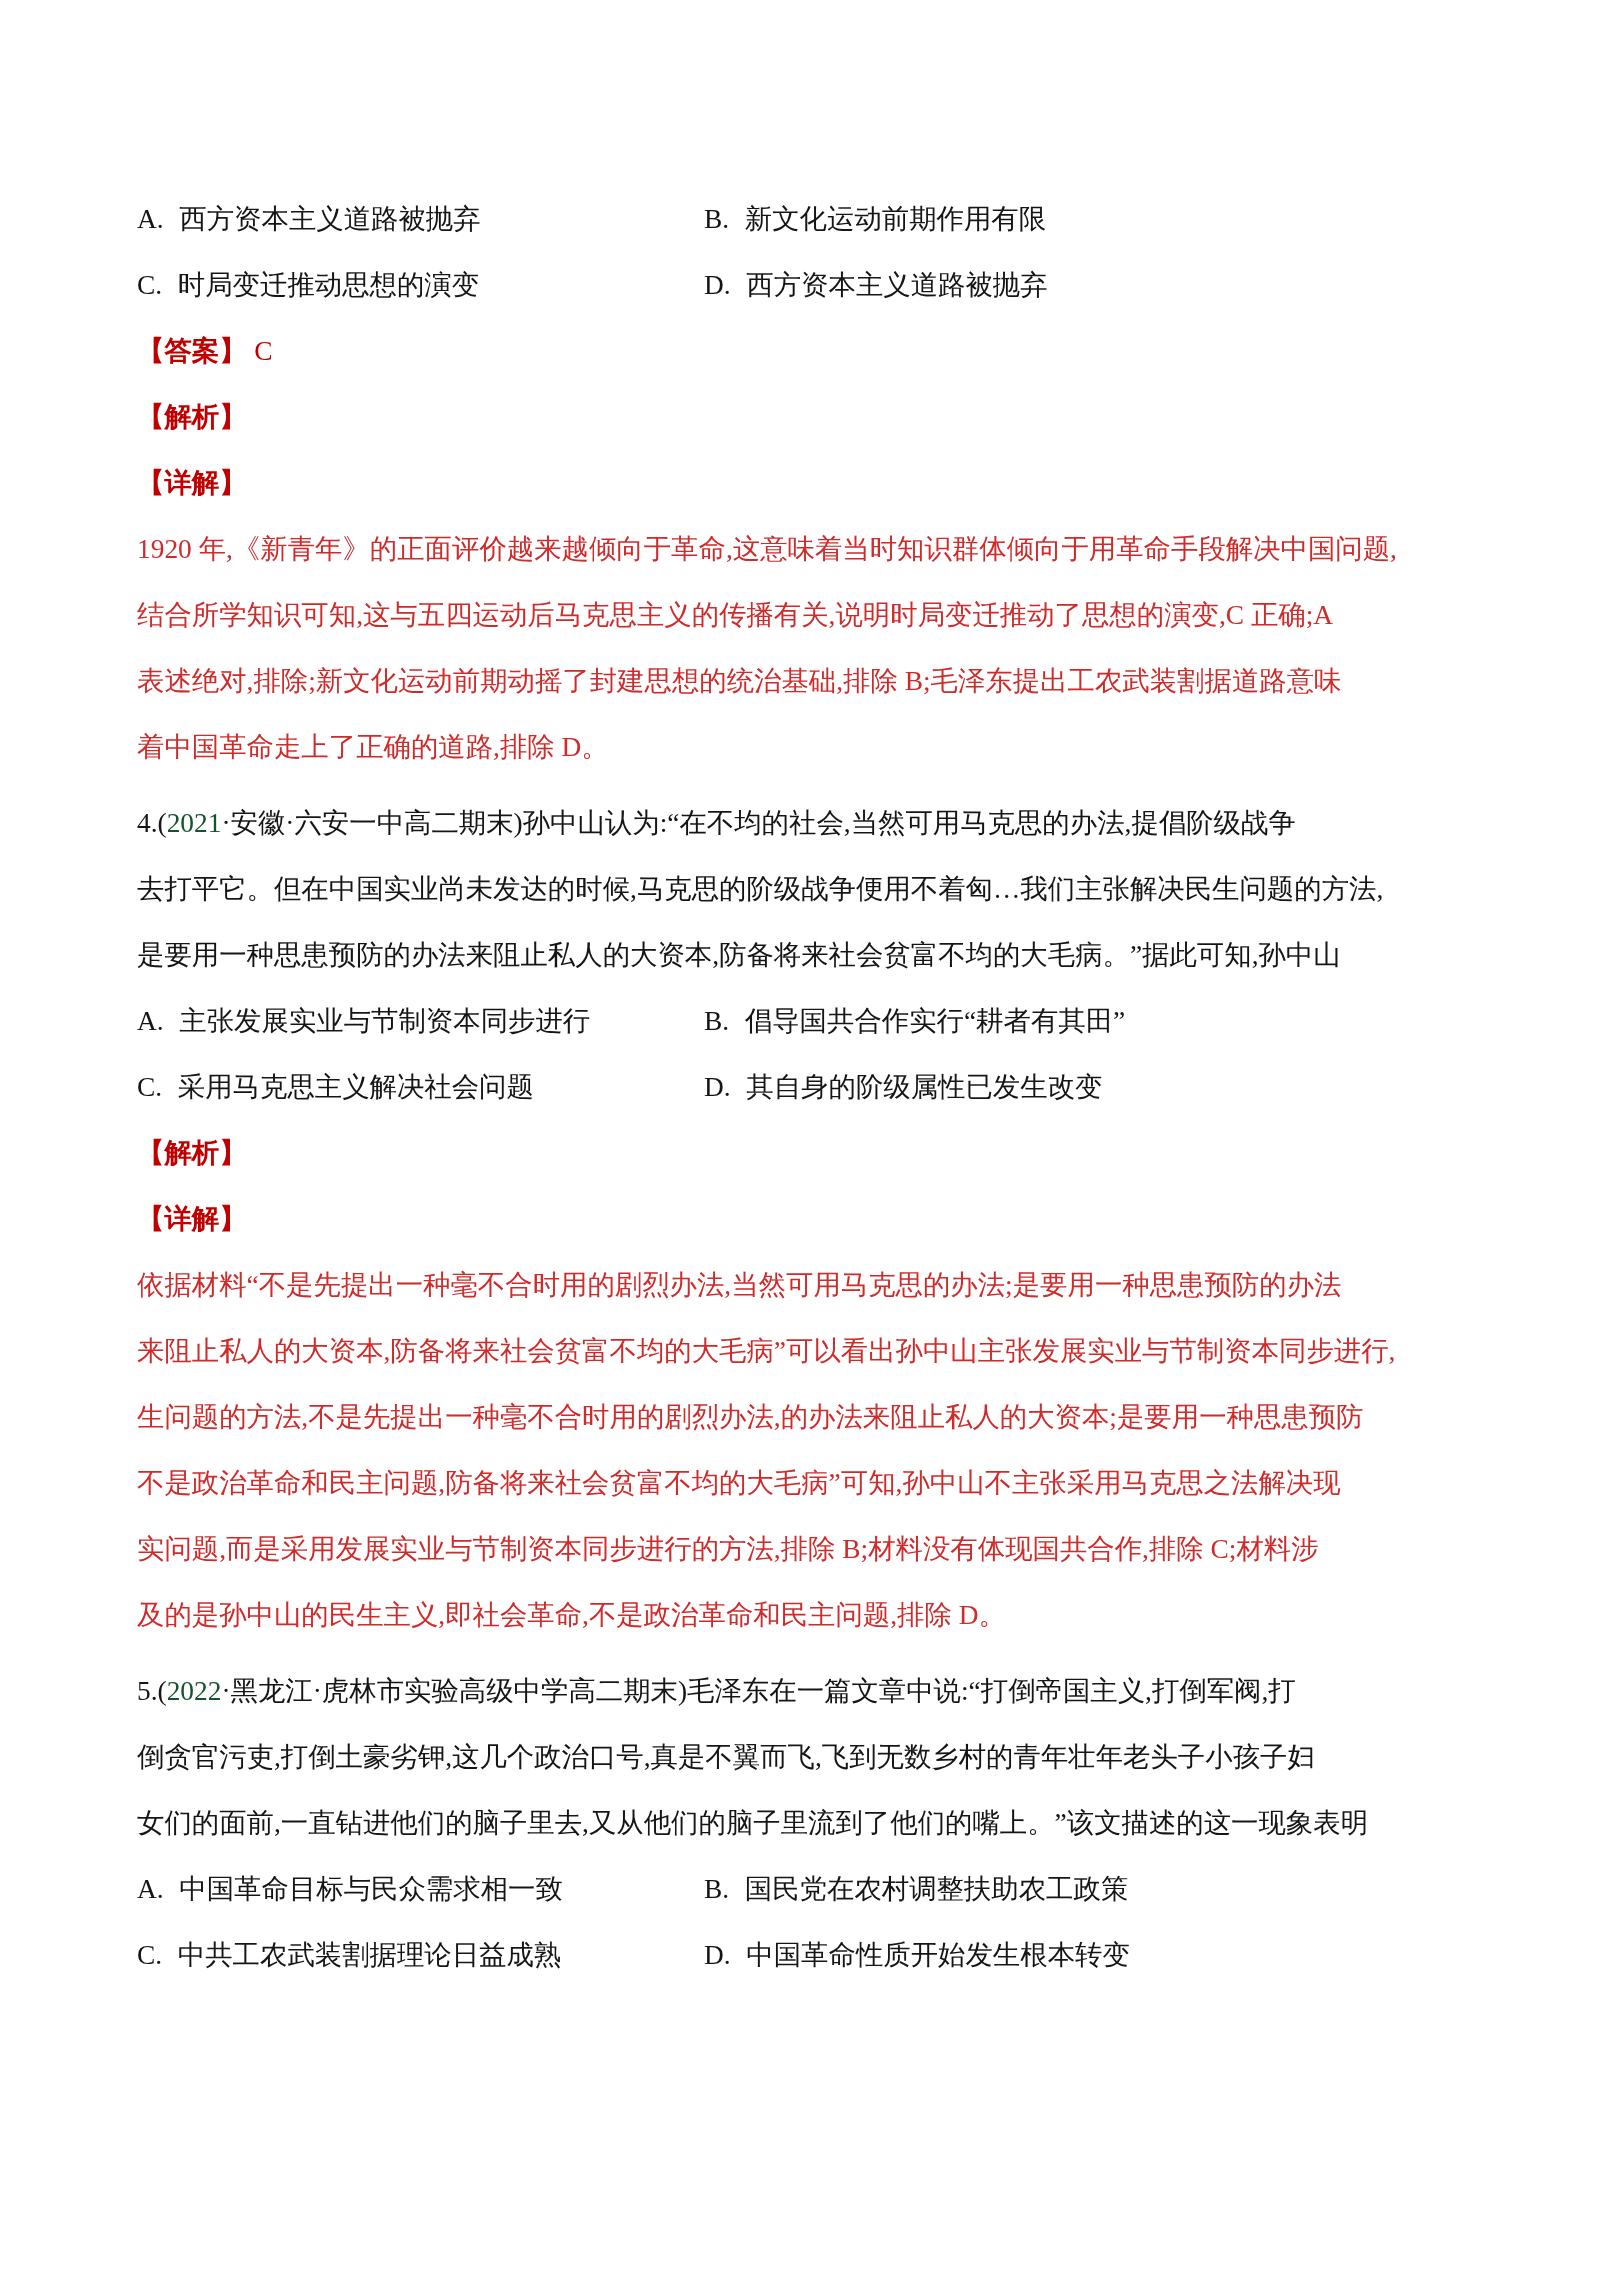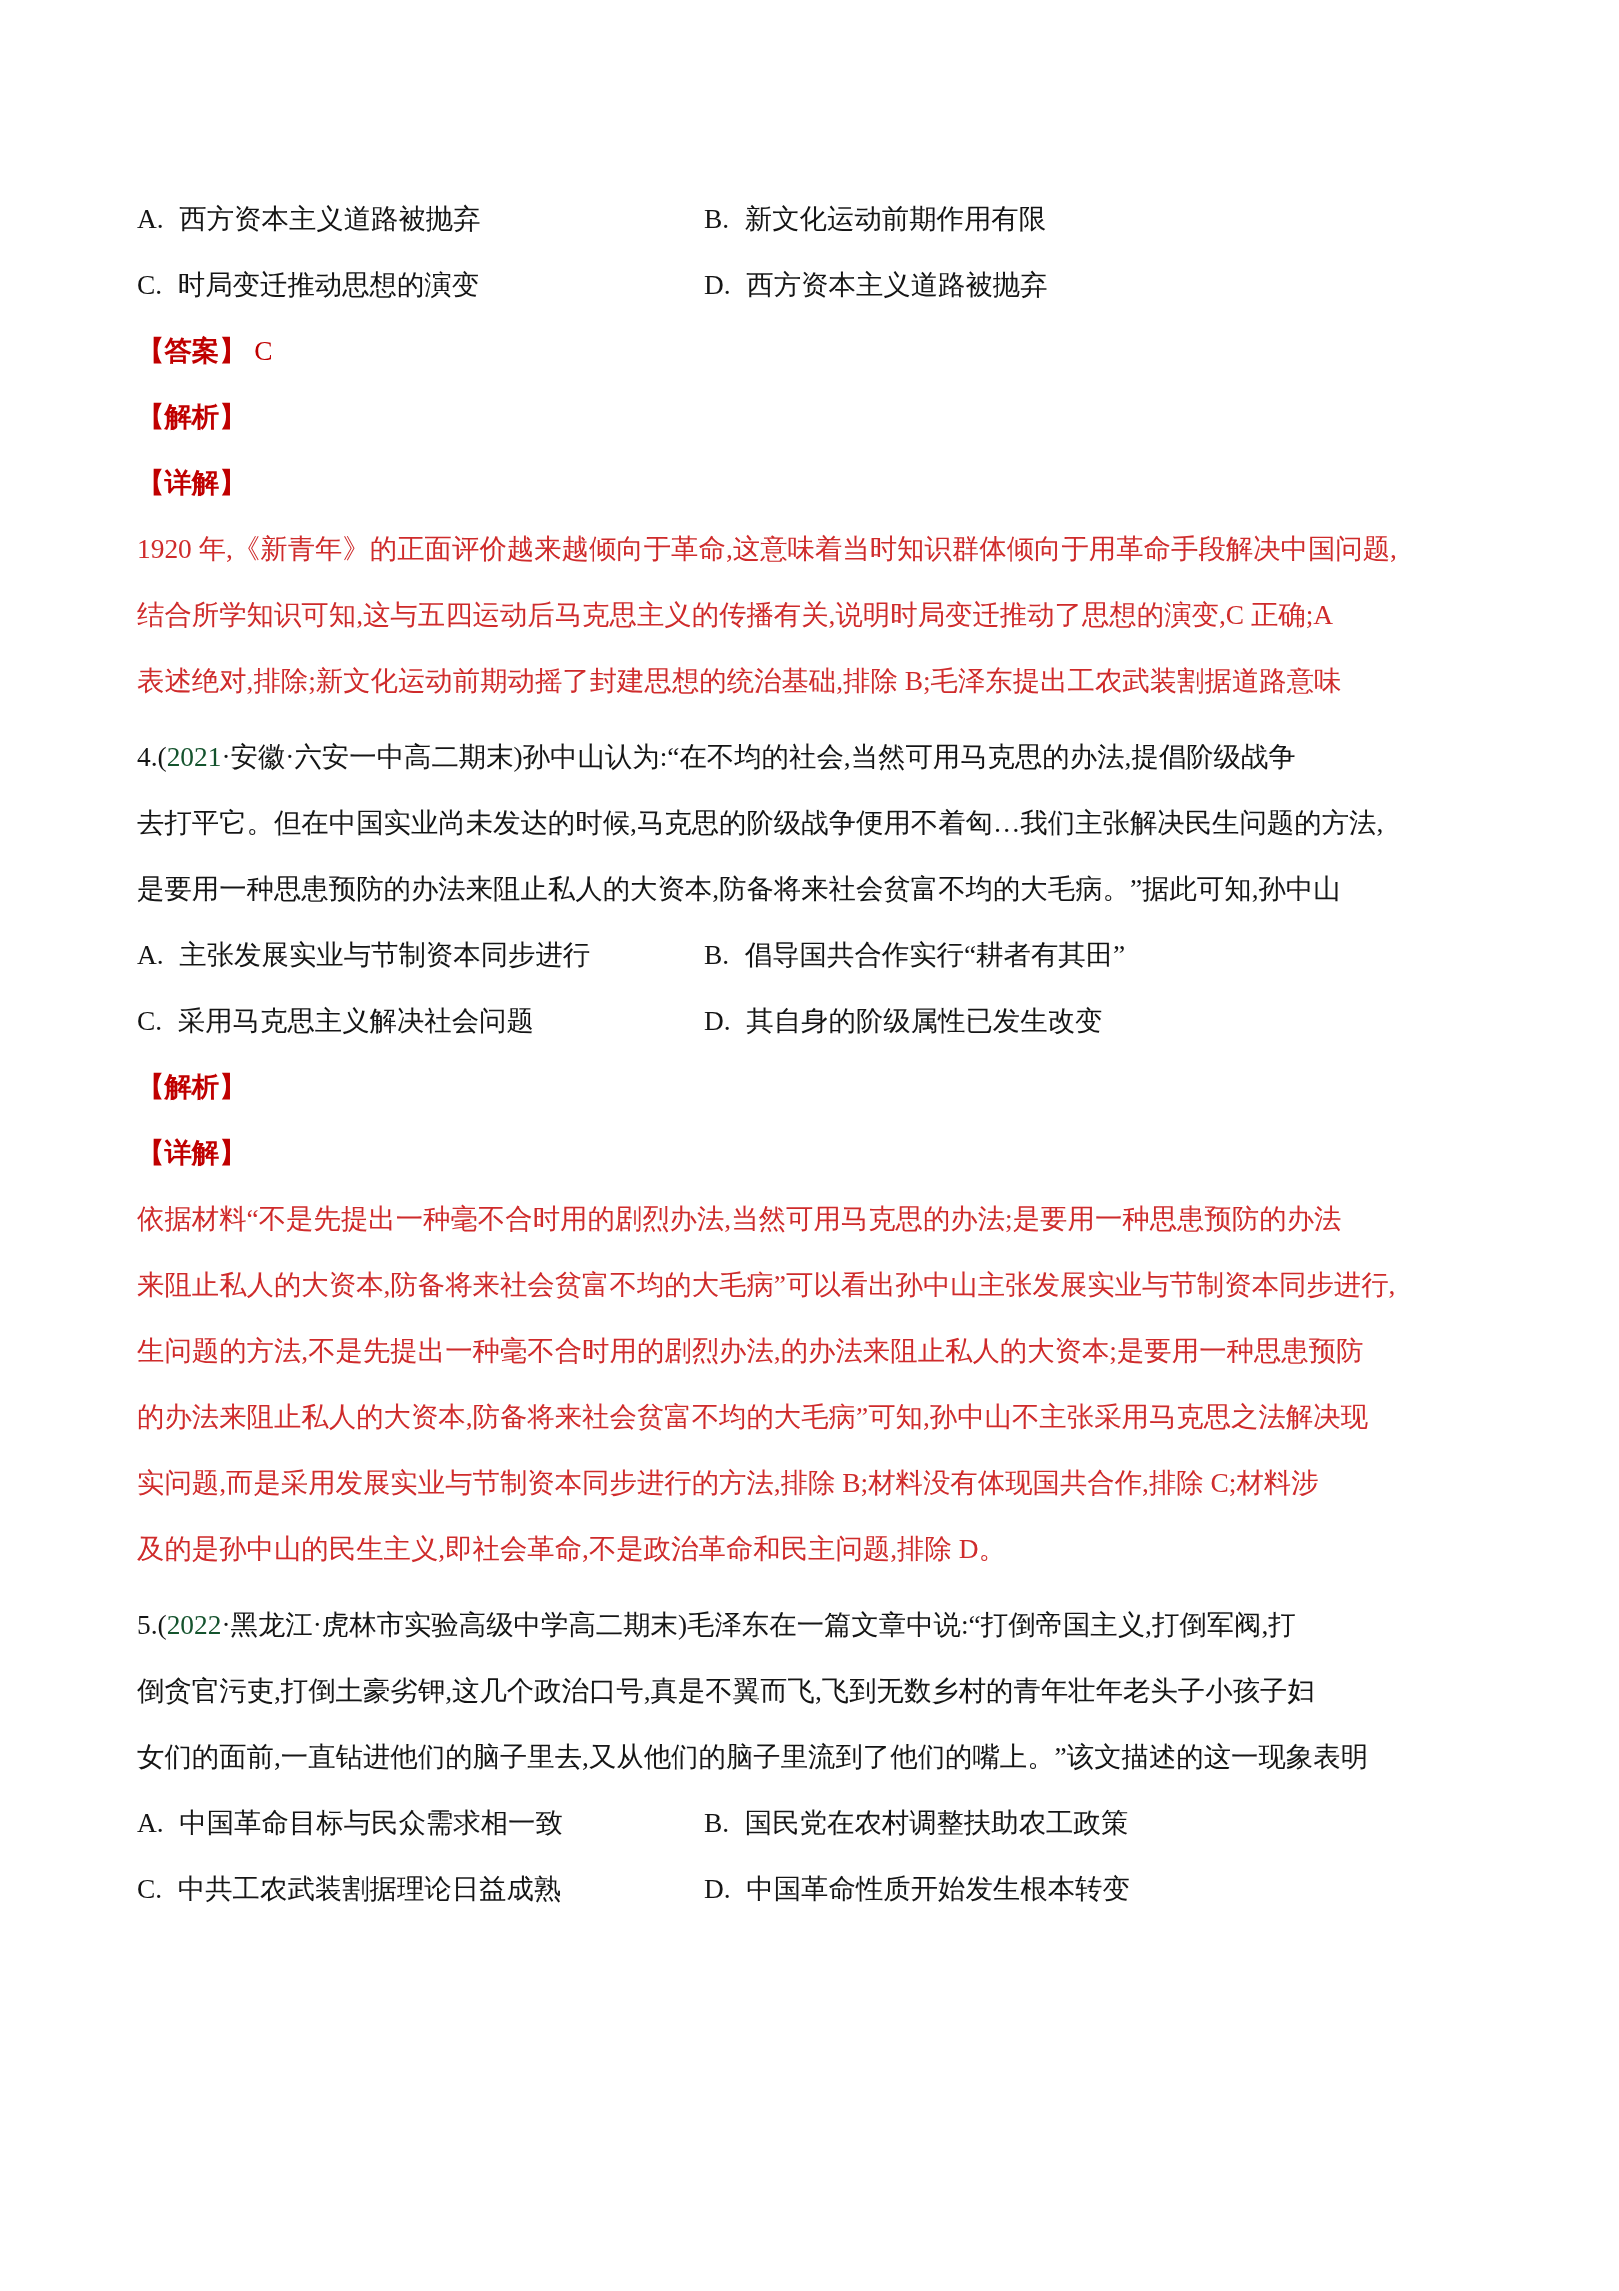--- a/index.html
+++ b/index.html
@@ -58,20 +58,21 @@
   <div class="row">
     <span class="lbl">【解析】</span>
   </div>
   <div class="row">
     <span class="lbl">【详解】</span>
   </div>
 
   <div class="row red">1920 年,《新青年》的正面评价越来越倾向于革命,这意味着当时知识群体倾向于用革命手段解决中国问题,</div>
   <div class="row red">结合所学知识可知,这与五四运动后马克思主义的传播有关,说明时局变迁推动了思想的演变,C 正确;A</div>
   <div class="row red">表述绝对,排除;新文化运动前期动摇了封建思想的统治基础,排除 B;毛泽东提出工农武装割据道路意味</div>
+  <div class="row red">着中国革命走上了正确的道路,排除 D。</div>
 
   <div class="row qstart">
     <span>4.(</span><span class="year">2021</span><span>·安徽·六安一中高二期末)孙中山认为:“在不均的社会,当然可用马克思的办法,提倡阶级战争</span>
   </div>
   <div class="row">去打平它。但在中国实业尚未发达的时候,马克思的阶级战争便用不着匈…我们主张解决民生问题的方法,</div>
   <div class="row">是要用一种思患预防的办法来阻止私人的大资本,防备将来社会贫富不均的大毛病。”据此可知,孙中山</div>
 
   <div class="row opts">
     <div class="opt opt-left">
       <span class="opt-label">A.</span>
@@ -96,21 +97,21 @@
   <div class="row">
     <span class="lbl">【解析】</span>
   </div>
   <div class="row">
     <span class="lbl">【详解】</span>
   </div>
 
   <div class="row red">依据材料“不是先提出一种毫不合时用的剧烈办法,当然可用马克思的办法;是要用一种思患预防的办法</div>
   <div class="row red">来阻止私人的大资本,防备将来社会贫富不均的大毛病”可以看出孙中山主张发展实业与节制资本同步进行,</div>
   <div class="row red">生问题的方法,不是先提出一种毫不合时用的剧烈办法,的办法来阻止私人的大资本;是要用一种思患预防</div>
-  <div class="row red">的办法来阻止私人的大资本,防备将来社会贫富不均的大毛病”可知,孙中山不主张采用马克思之法解决现</div>
+  <div class="row red">不是政治革命和民主问题,防备将来社会贫富不均的大毛病”可知,孙中山不主张采用马克思之法解决现</div>
   <div class="row red">实问题,而是采用发展实业与节制资本同步进行的方法,排除 B;材料没有体现国共合作,排除 C;材料涉</div>
   <div class="row red">及的是孙中山的民生主义,即社会革命,不是政治革命和民主问题,排除 D。</div>
 
   <div class="row qstart">
     <span>5.(</span><span class="year">2022</span><span>·黑龙江·虎林市实验高级中学高二期末)毛泽东在一篇文章中说:“打倒帝国主义,打倒军阀,打</span>
   </div>
   <div class="row">倒贪官污吏,打倒土豪劣钾,这几个政治口号,真是不翼而飞,飞到无数乡村的青年壮年老头子小孩子妇</div>
   <div class="row">女们的面前,一直钻进他们的脑子里去,又从他们的脑子里流到了他们的嘴上。”该文描述的这一现象表明</div>
 
   <div class="row opts">

